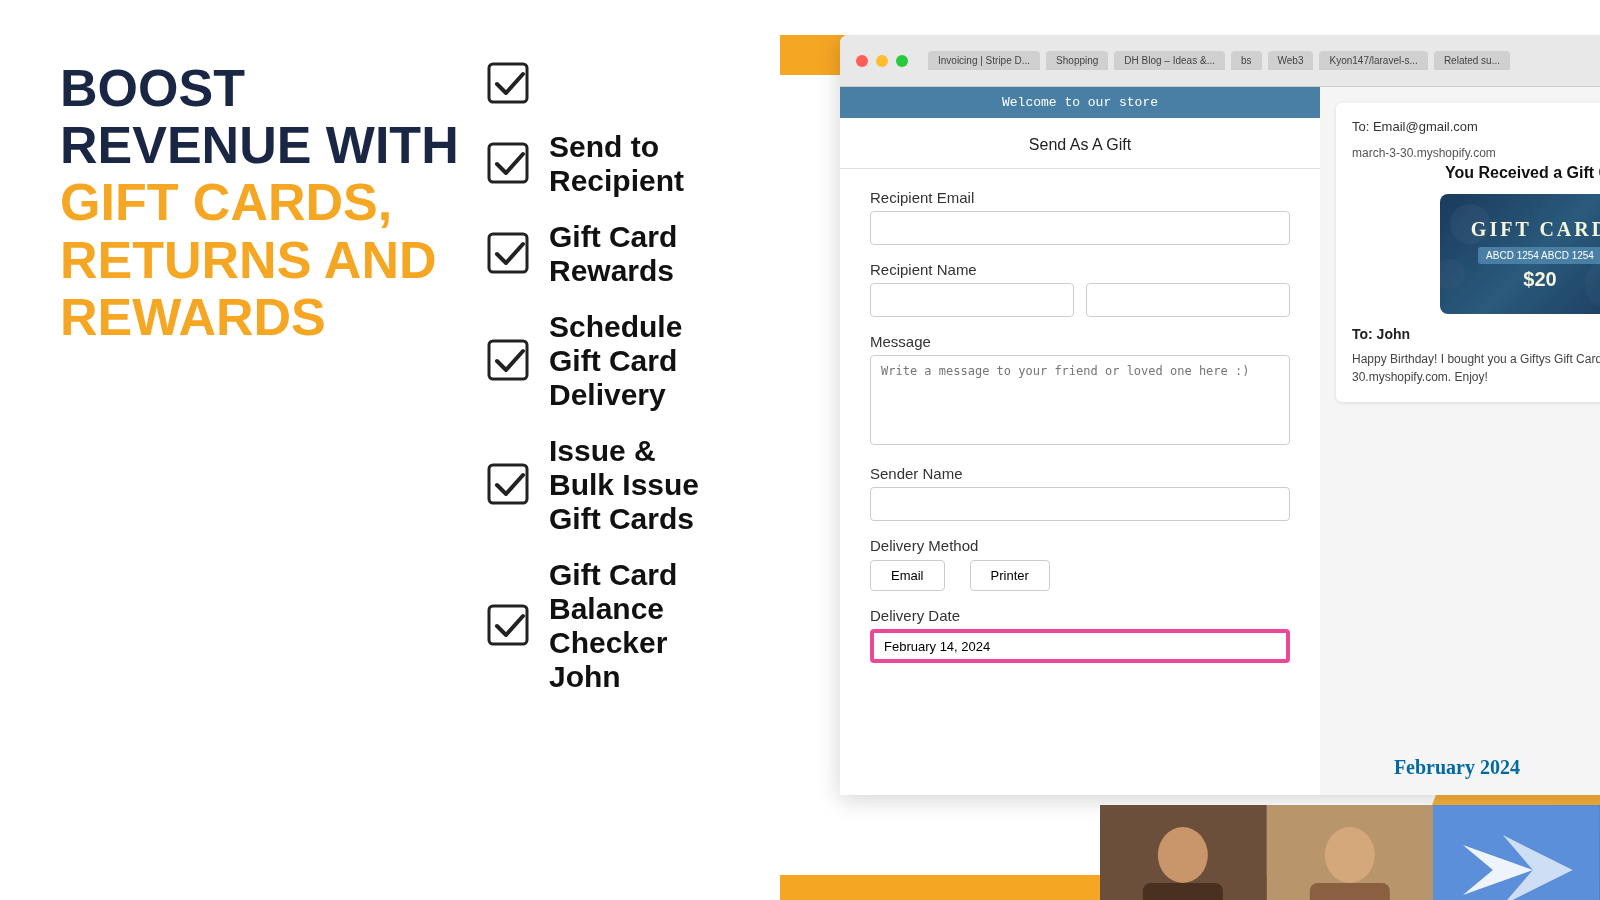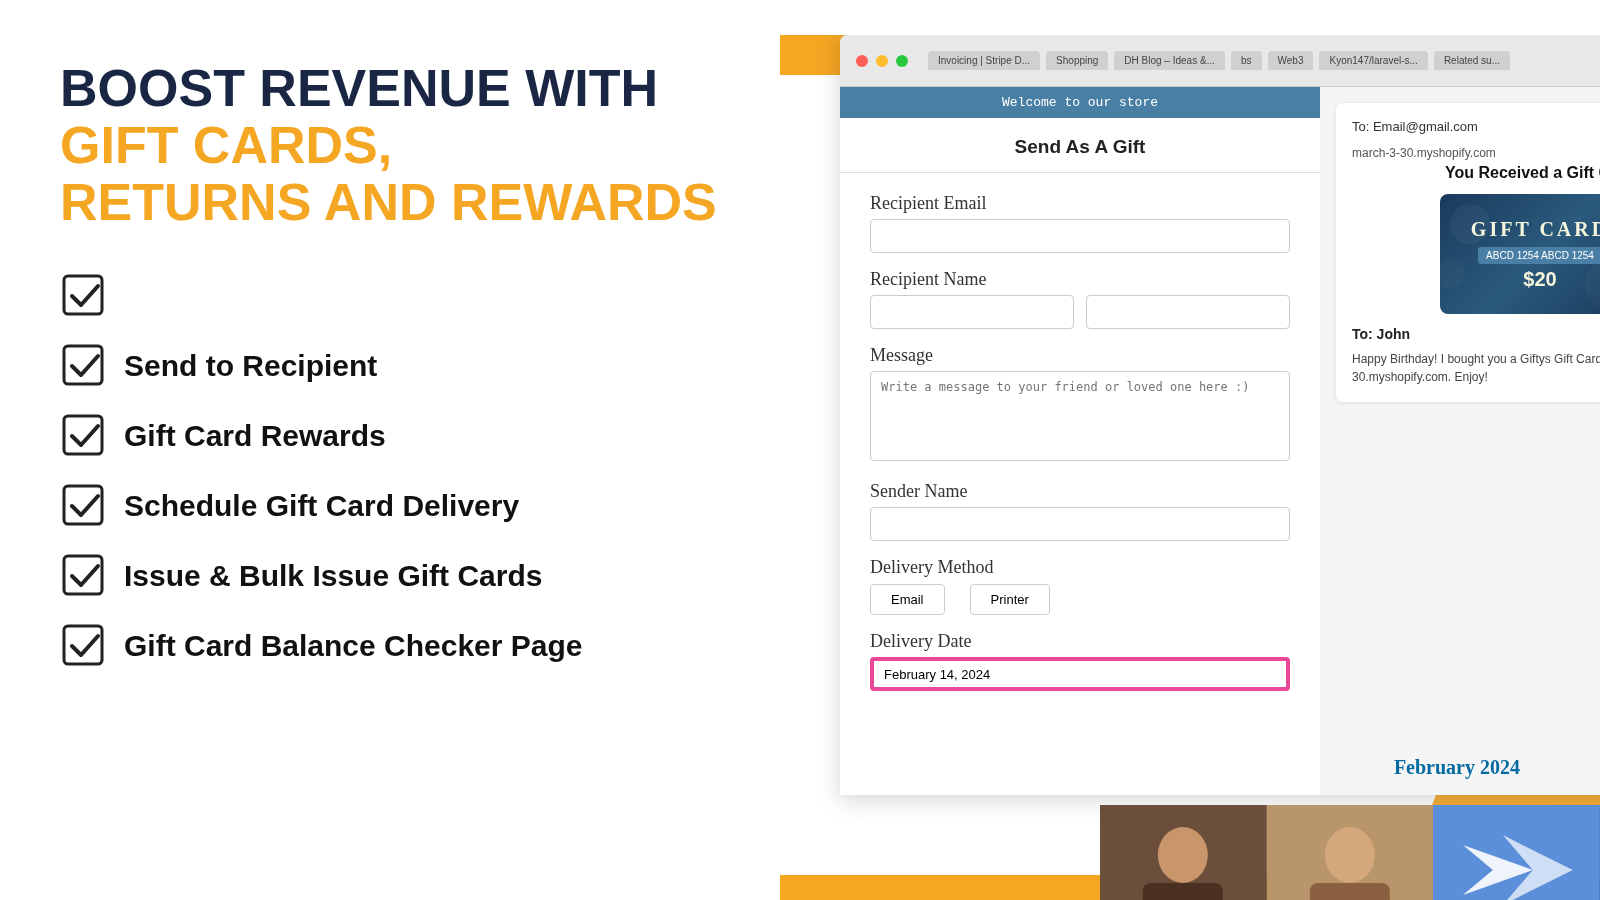--- a/index.html
+++ b/index.html
@@ -13,21 +13,21 @@
       flex-direction: row;
     }
 
     
     .left-panel {
       width: 780px;
       height: 900px;
       background: #ffffff;
       padding: 60px 60px 40px 60px;
       display: flex;
-      flex-direction: column;
+      flex-direction: row;
       justify-content: flex-start;
       position: relative;
       z-index: 2;
     }
 
     .headline {
       font-size: 52px;
       font-weight: 900;
       line-height: 1.1;
       text-transform: uppercase;
@@ -153,38 +153,37 @@
     .store-bar {
       background: #4a7fa5;
       color: white;
       text-align: center;
       padding: 8px;
       font-size: 13px;
       font-family: Liberation Mono, monospace;
     }
     .form-title {
       text-align: center;
-      font-size: 19px;
-      font-weight: 700;
+      font-size: 16px;
+      font-weight: 400;
       padding: 18px 0 14px 0;
       color: #222;
       border-bottom: 1px solid #e0e0e0;
     }
     .form-body {
       padding: 20px 30px;
     }
     .form-group {
       margin-bottom: 16px;
     }
     .form-label {
-      font-size: 18px;
+      font-size: 15px;
       color: #333;
       margin-bottom: 5px;
       display: block;
-      font-family: Liberation Serif, serif;
     }
     .form-input {
       width: 100%;
       height: 34px;
       border: 1px solid #ccc;
       border-radius: 4px;
       padding: 0 10px;
       font-size: 13px;
       background: #fff;
     }
@@ -390,21 +389,21 @@
       </span>
       <span>Issue &amp; Bulk Issue Gift Cards</span>
     </li>
     <li class="checklist-item">
       <span class="check-icon">
         <svg viewBox="0 0 48 48" fill="none">
           <rect x="4" y="4" width="38" height="38" rx="4" stroke="#222" stroke-width="3" fill="none"></rect>
           <polyline points="12,24 21,33 38,14" stroke="#222" stroke-width="4" stroke-linecap="round" stroke-linejoin="round"></polyline>
         </svg>
       </span>
-      <span>Gift Card Balance Checker Page</span>
+      <span>Gift Card Balance Checker John</span>
     </li>
   </ul>
 </div>
 
 <div class="right-panel">
 
   <svg class="orange-bg" viewBox="0 0 820 900" preserveAspectRatio="none">
 
     <rect x="0" y="0" width="820" height="40" fill="#f5a623"></rect>
 

